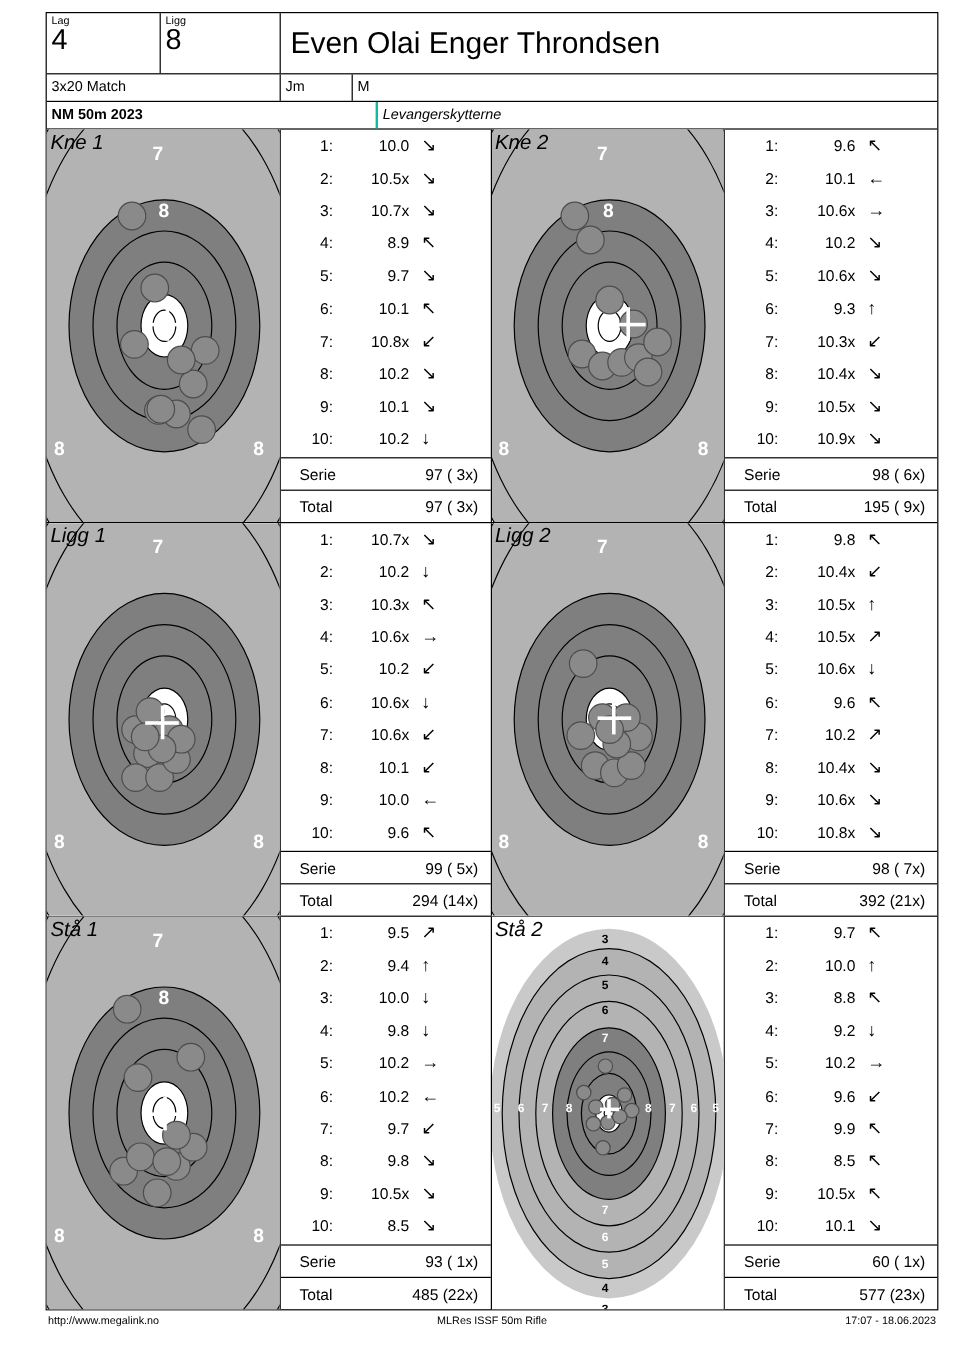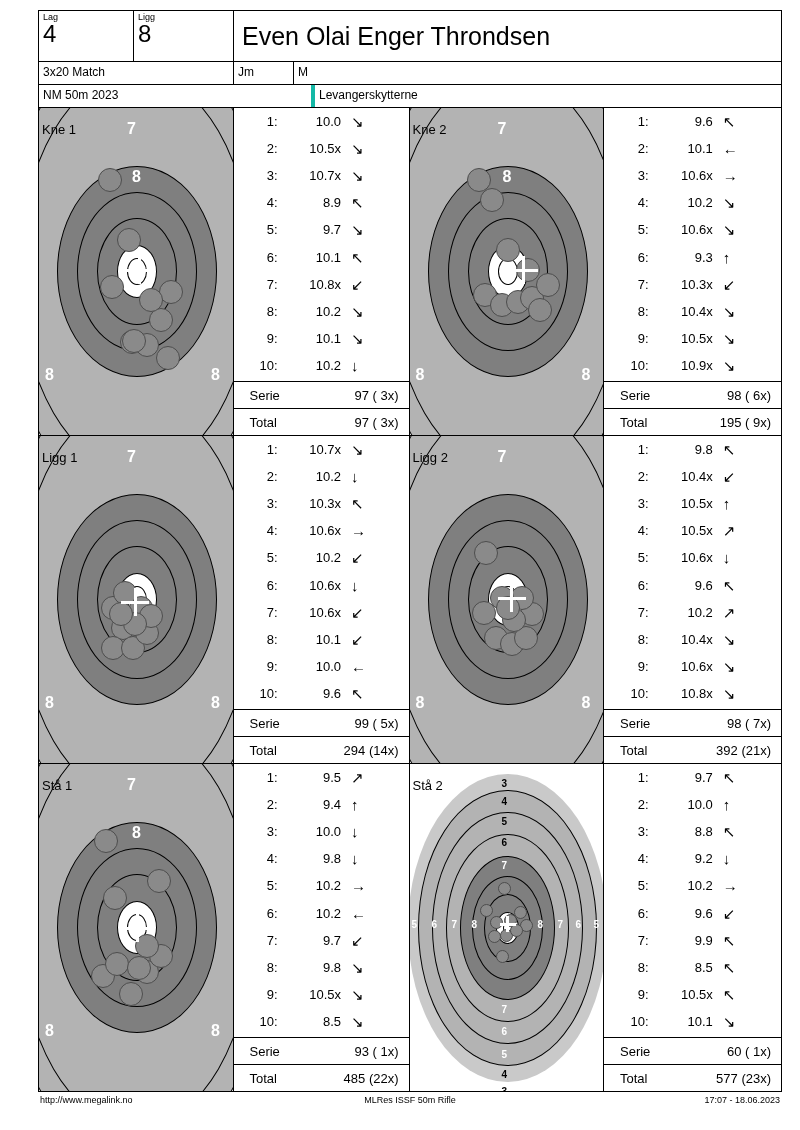--- a/index.html
+++ b/index.html
@@ -16,31 +16,31 @@
   .hdr-lbl{font-size:9px;line-height:10px;}
   .hdr-big{font-size:24px;line-height:26px;font-weight:400;margin-top:-1px;}
   .hdr-name-txt{font-size:25px;}
   .hdr-row2,.hdr-row3{display:flex;height:22px;border-bottom:1px solid #000;font-size:12px;}
   .hdr-row3{border-bottom:1px solid #000;}
   .c-match{width:195px;border-right:1px solid #000;box-sizing:border-box;padding:3px 0 0 4px;}
   .c-club{flex:1;border-right:1px solid #000;box-sizing:border-box;padding:3px 0 0 4px;}
   .c-jm{width:60px;border-right:1px solid #000;box-sizing:border-box;padding:3px 0 0 4px;}
   .c-m{flex:0 0 95px;box-sizing:border-box;padding:3px 0 0 4px;}
   .c-date{width:195px;border-right:1px solid #000;box-sizing:border-box;padding:3px 0 0 4px;}
-  .c-comp{width:276px;border-right:4px solid #14b8a6;box-sizing:border-box;padding:3px 0 0 4px;}
-  .c-team{flex:1;box-sizing:border-box;padding:3px 0 0 4px;}
+  .c-comp{width:276px;border-right:2px solid #14b8a6;box-sizing:border-box;padding:3px 0 0 4px;font-weight:bold;}
+  .c-team{flex:1;box-sizing:border-box;padding:3px 0 0 4px;font-style:italic;}
 
   
   .grid-row{display:flex;border-bottom:1px solid #000;}
   .grid-row:last-child{border-bottom:none;}
   .target-cell{width:195px;height:327px;position:relative;border-right:1px solid #000;box-sizing:border-box;overflow:hidden;background:#fff;}
   .score-cell{width:176px;border-right:1px solid #000;box-sizing:border-box;display:flex;flex-direction:column;}
   .score-cell.last{border-right:none;width:177px;}
 
-  .target-label{position:absolute;top:14px;left:3px;font-size:13px;z-index:6;color:#000;}
+  .target-label{position:absolute;top:1px;left:3px;font-size:17px;z-index:6;color:#000;font-style:italic;}
 
   
   .tgt{position:absolute;left:0;top:0;width:100%;height:100%;}
   .ring{position:absolute;border-radius:50%;border:1px solid #000;box-sizing:border-box;}
   .gray{background:#b3b3b3;}
   .black{background:#7f7f7f;}
   .white{background:#fff;}
   .rnum{position:absolute;color:#fff;font-size:16px;font-weight:bold;}
   .rnum.dark{color:#000;}
   .shot{position:absolute;border-radius:50%;background:#8a8a8a;border:1px solid #4d4d4d;box-sizing:border-box;}

